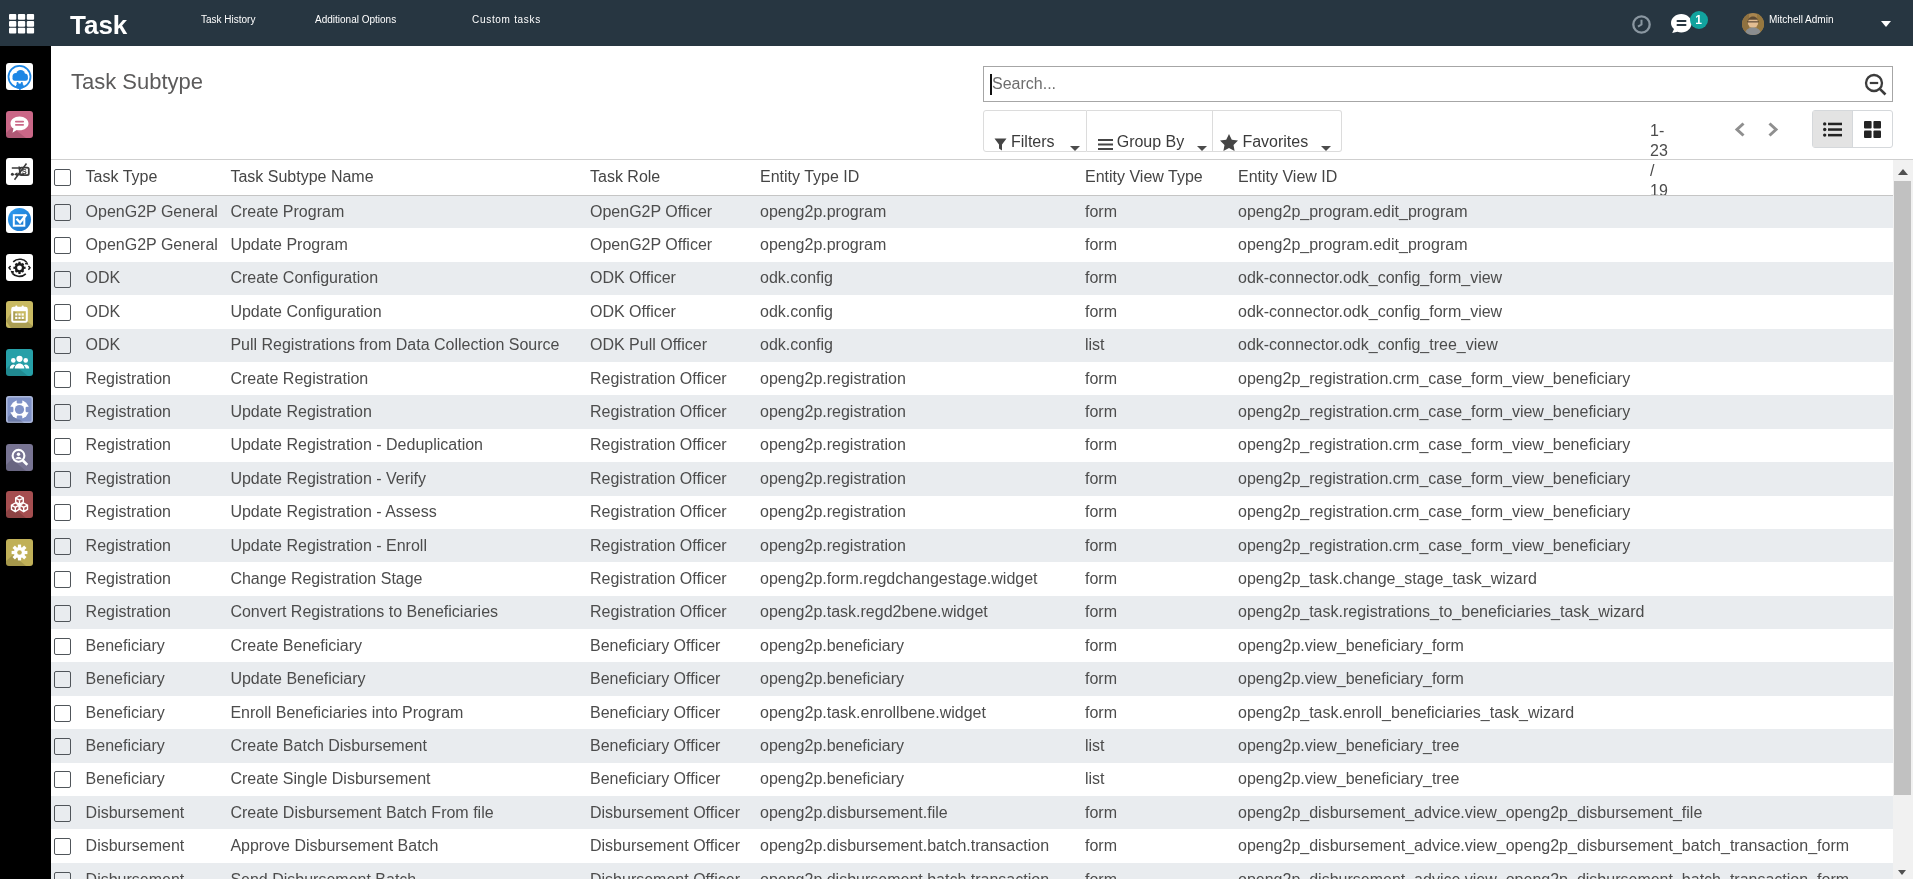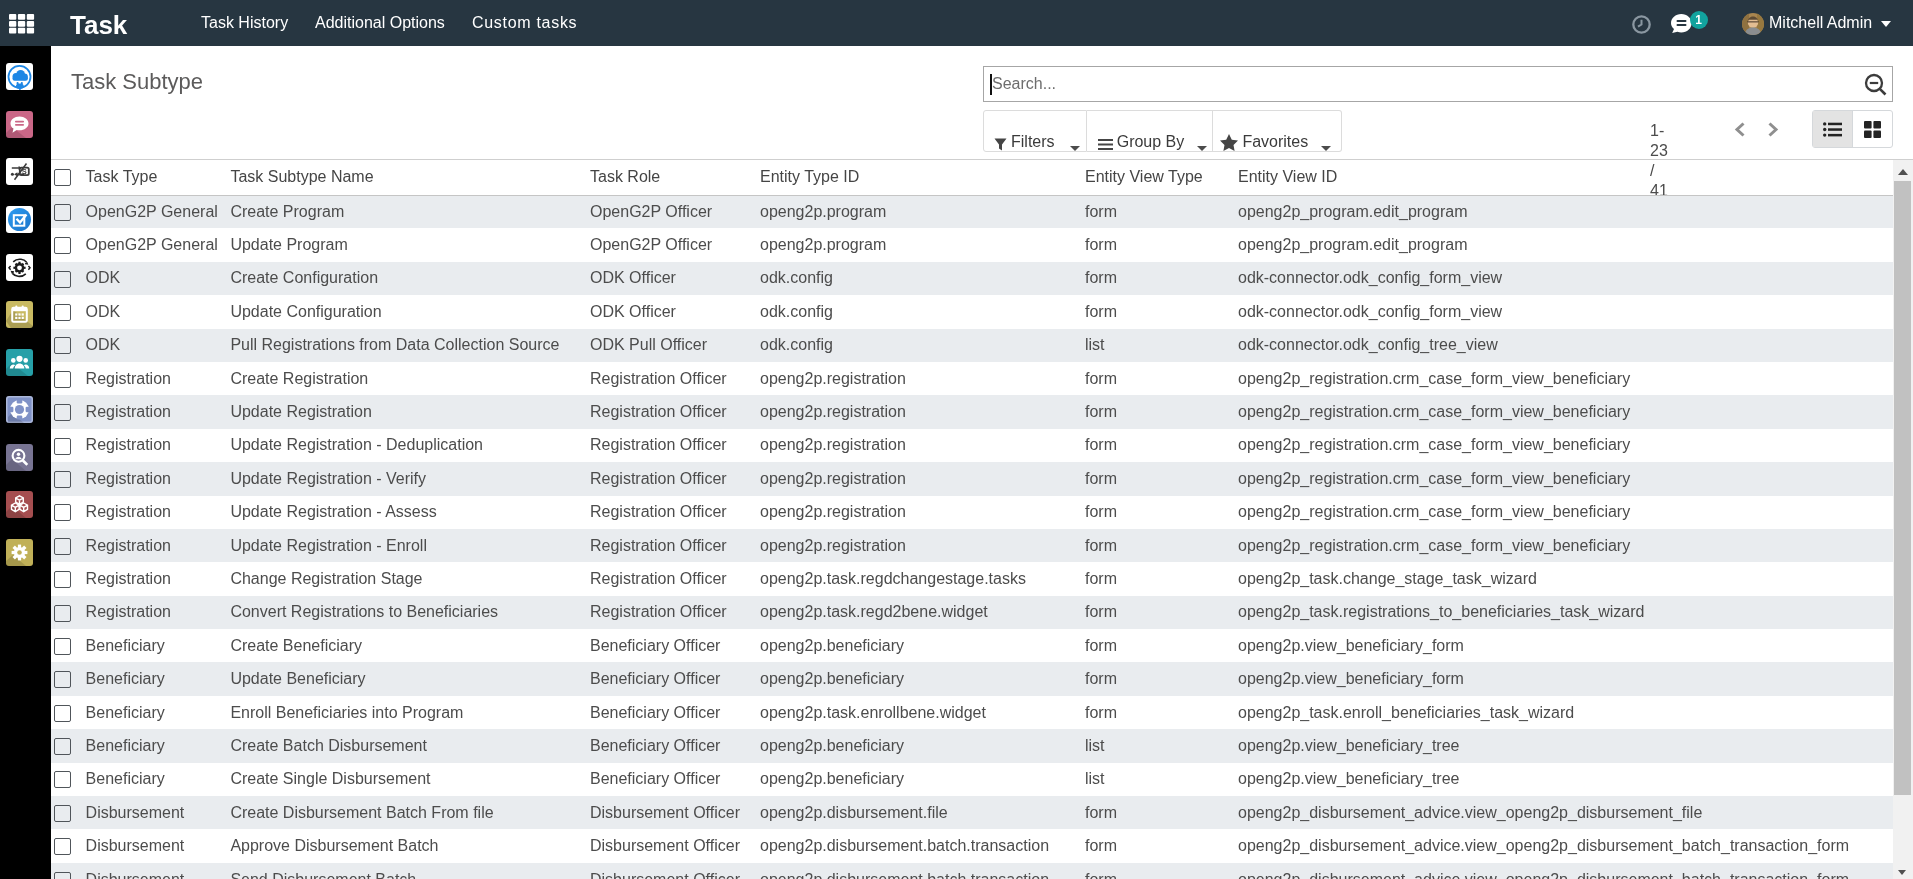--- a/index.html
+++ b/index.html
@@ -4,21 +4,21 @@
 <title>Task Subtype</title>
 <style>
 * { margin:0; padding:0; box-sizing:border-box; }
 html,body { width:1913px; height:879px; overflow:hidden; background:#fff;
   font-family:"Liberation Sans", sans-serif; }
 #page { position:relative; width:1606px; height:879px; }
 
 #navbar { position:absolute; left:0; top:0; width:1913px; height:46px; background:#273641; }
 #navbar .abs { position:absolute; }
 .brand { color:#fff; font-size:26px; font-weight:bold; }
-.navitem { color:#fff; font-size:16px; }
+.navitem { color:#fff; font-size:10px; }
 
 #sidebar { position:absolute; left:0; top:46px; width:51px; height:833px; background:#000; }
 .sicon { position:absolute; left:6px; width:27px; height:27px; border-radius:3px; overflow:hidden; }
 
 #cpanel { position:absolute; left:51px; top:46px; width:1862px; height:114px; background:#fff;
   border-bottom:1px solid #cfcfcf; }
 #title { position:absolute; left:20px; top:23px; font-size:22px; line-height:26px; color:#5c5b5b; }
 #searchbox { position:absolute; left:983px; top:66px; width:910px; height:36px;
   border:1px solid #a6a6a6; background:#fff; }
 #searchbox .ph { position:absolute; left:8px; top:8px; font-size:16px; color:#6d6d6d; }
@@ -291,21 +291,21 @@
       <span class="caret" style="margin-left:13px"></span>
     </div>
     <div class="cbtn" style="width:129.1px;padding-left:7px">
       <svg width="18" height="17" viewBox="0 0 18 17" style="margin-right:4px">
         <path d="M9 0 L11.8 5.7 L18 6.6 L13.5 11 L14.6 17 L9 14.1 L3.4 17 L4.5 11 L0 6.6 L6.2 5.7 Z" fill="#454545"></path>
       </svg>
       <span>Favorites</span>
       <span class="caret" style="margin-left:13px"></span>
     </div>
   </div>
-  <div id="pager">1-23 / 41</div>
+  <div id="pager">1-23 / 19</div>
   <svg style="position:absolute;left:1734px;top:122px" width="12" height="15" viewBox="0 0 12 15">
     <path d="M9.5 1.5 L3 7.5 L9.5 13.5" fill="none" stroke="#8f8f8f" stroke-width="3"></path>
   </svg>
   <svg style="position:absolute;left:1767px;top:122px" width="12" height="15" viewBox="0 0 12 15">
     <path d="M2.5 1.5 L9 7.5 L2.5 13.5" fill="none" stroke="#8f8f8f" stroke-width="3"></path>
   </svg>
   <div id="switcher">
     <div class="sw active">
       <svg width="19" height="15" viewBox="0 0 19 15">
         <g fill="#232323">
@@ -449,21 +449,21 @@
             <td>Registration Officer</td>
             <td>openg2p.registration</td>
             <td>form</td>
             <td>openg2p_registration.crm_case_form_view_beneficiary</td>
           </tr>
 <tr>
             <td><span class="cb"></span></td>
             <td>Registration</td>
             <td>Change Registration Stage</td>
             <td>Registration Officer</td>
-            <td>openg2p.task.regdchangestage.tasks</td>
+            <td>openg2p.form.regdchangestage.widget</td>
             <td>form</td>
             <td>openg2p_task.change_stage_task_wizard</td>
           </tr>
 <tr>
             <td><span class="cb"></span></td>
             <td>Registration</td>
             <td>Convert Registrations to Beneficiaries</td>
             <td>Registration Officer</td>
             <td>openg2p.task.regd2bene.widget</td>
             <td>form</td>

